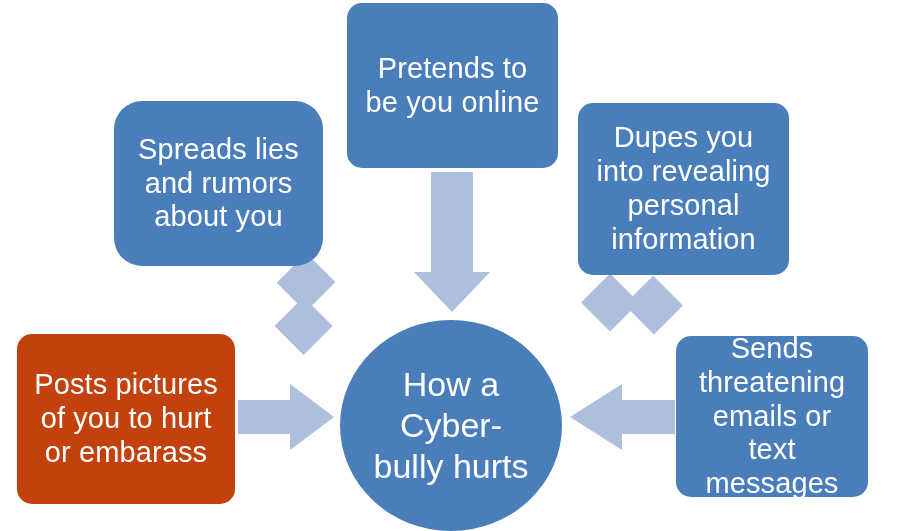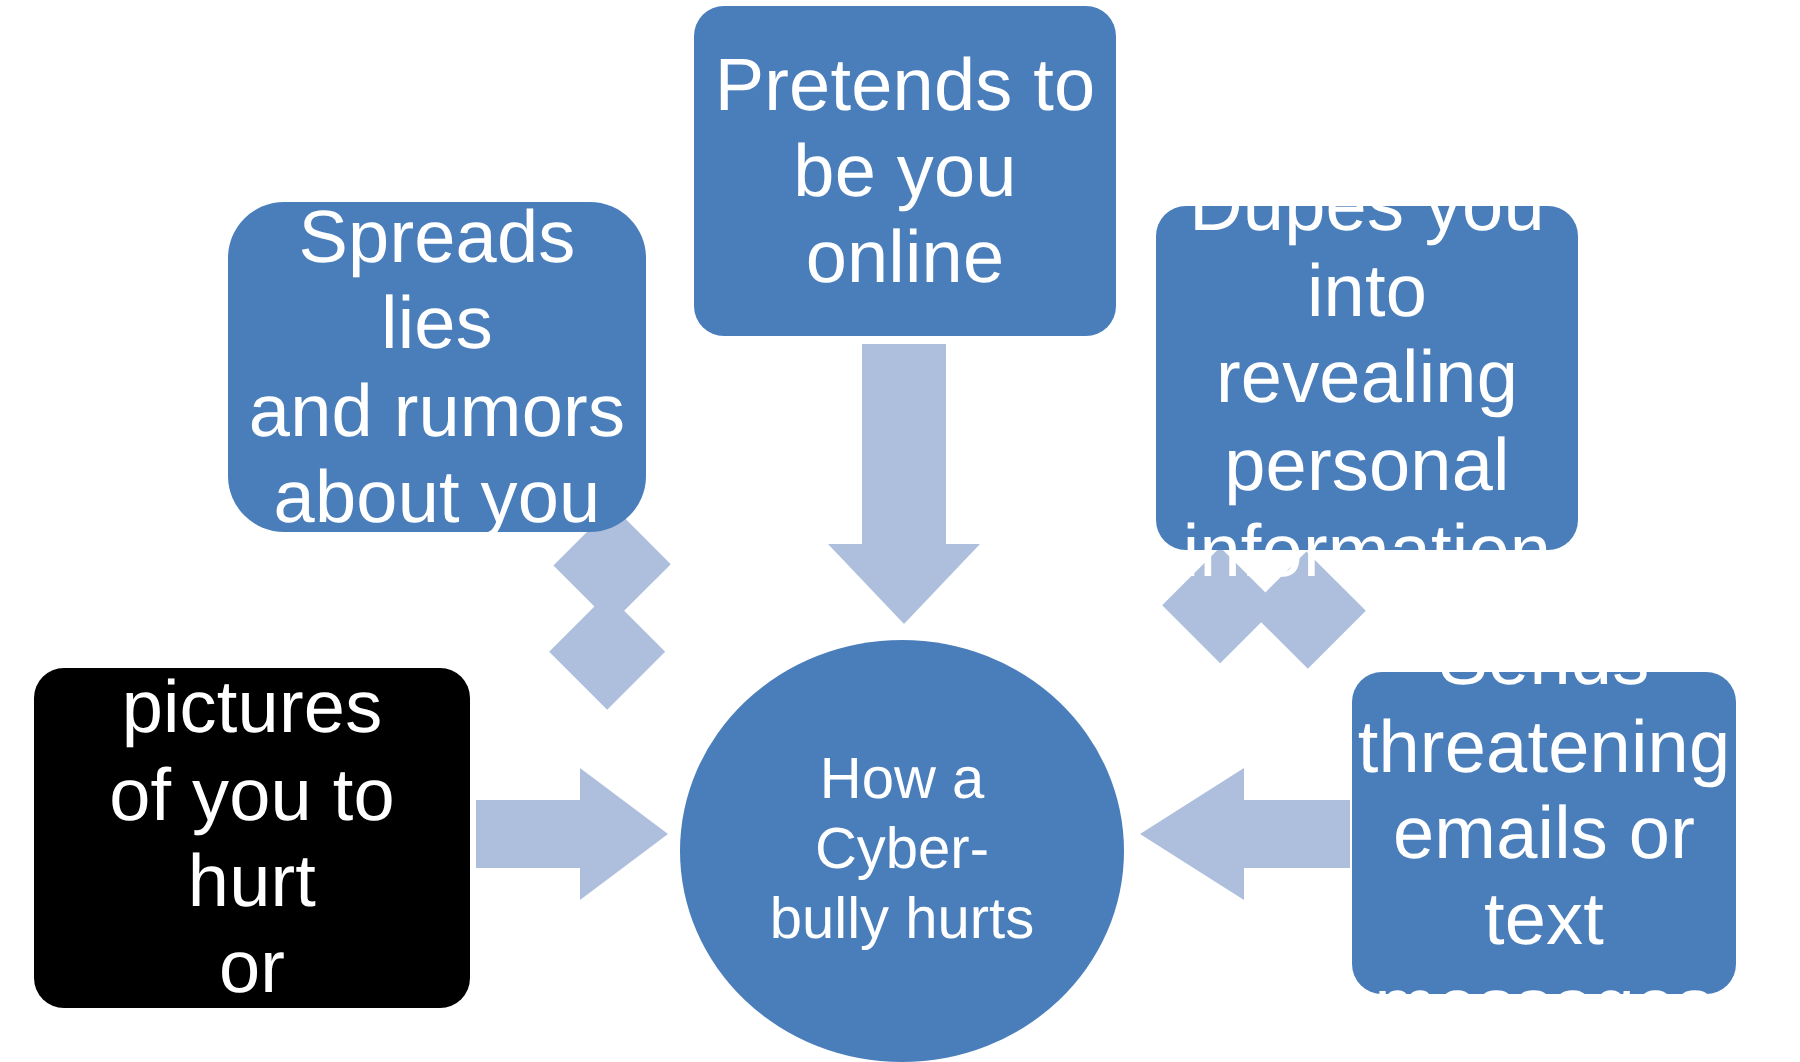--- a/index.html
+++ b/index.html
@@ -20,21 +20,21 @@
   .node-box {
     position: absolute;
     box-sizing: border-box;
     background: #4a7ebb;
     border-radius: 15px;
     display: flex;
     align-items: center;
     justify-content: center;
     text-align: center;
     color: #ffffff;
-    font-size: 37px;
+    font-size: 29px;
     line-height: 1.17;
     font-weight: 400;
     padding: 6px 10px;
     letter-spacing: 0.1px;
     user-select: none;
   }
   .node-label {
     display: block;
     white-space: pre-line;
   }
@@ -44,21 +44,21 @@
     top: 320px;
     width: 222px;
     height: 211px;
     background: #4a7ebb;
     border-radius: 50%;
     display: flex;
     align-items: center;
     justify-content: center;
     text-align: center;
     color: #ffffff;
-    font-size: 29px;
+    font-size: 34px;
     line-height: 1.2;
     user-select: none;
   }
   #box-spreads-lies   { left: 114px; top: 101px;  width: 209px; height: 165px; border-radius: 28px; }
   #box-pretends       { left: 347px; top: 3px;    width: 211px; height: 165px; }
   #box-dupes          { left: 578px; top: 103px;  width: 211px; height: 172px; justify-content: center; }
   #box-posts-pictures { left: 17px;  top: 334px;  width: 218px; height: 170px; }
   #box-sends-threats  { left: 676px; top: 336px;  width: 192px; height: 161px; }
 
   .arrow-layer {
@@ -110,21 +110,21 @@
 be you online</span>
   </div>
 
   <div class="node-box" id="box-dupes" style="background: rgb(74, 126, 187); color: rgb(255, 255, 255);">
     <span class="node-label">Dupes you
 into revealing
 personal
 information</span>
   </div>
 
-  <div class="node-box" id="box-posts-pictures" style="background: #000000; color: rgb(255, 255, 255);">
+  <div class="node-box" id="box-posts-pictures" style="background: #c2410c; color: rgb(255, 255, 255);">
     <span class="node-label">Posts pictures
 of you to hurt
 or embarass</span>
   </div>
 
   <div class="node-box" id="box-sends-threats" style="background: rgb(74, 126, 187); color: rgb(255, 255, 255);">
     <span class="node-label">Sends
 threatening
 emails or text
 messages</span>

